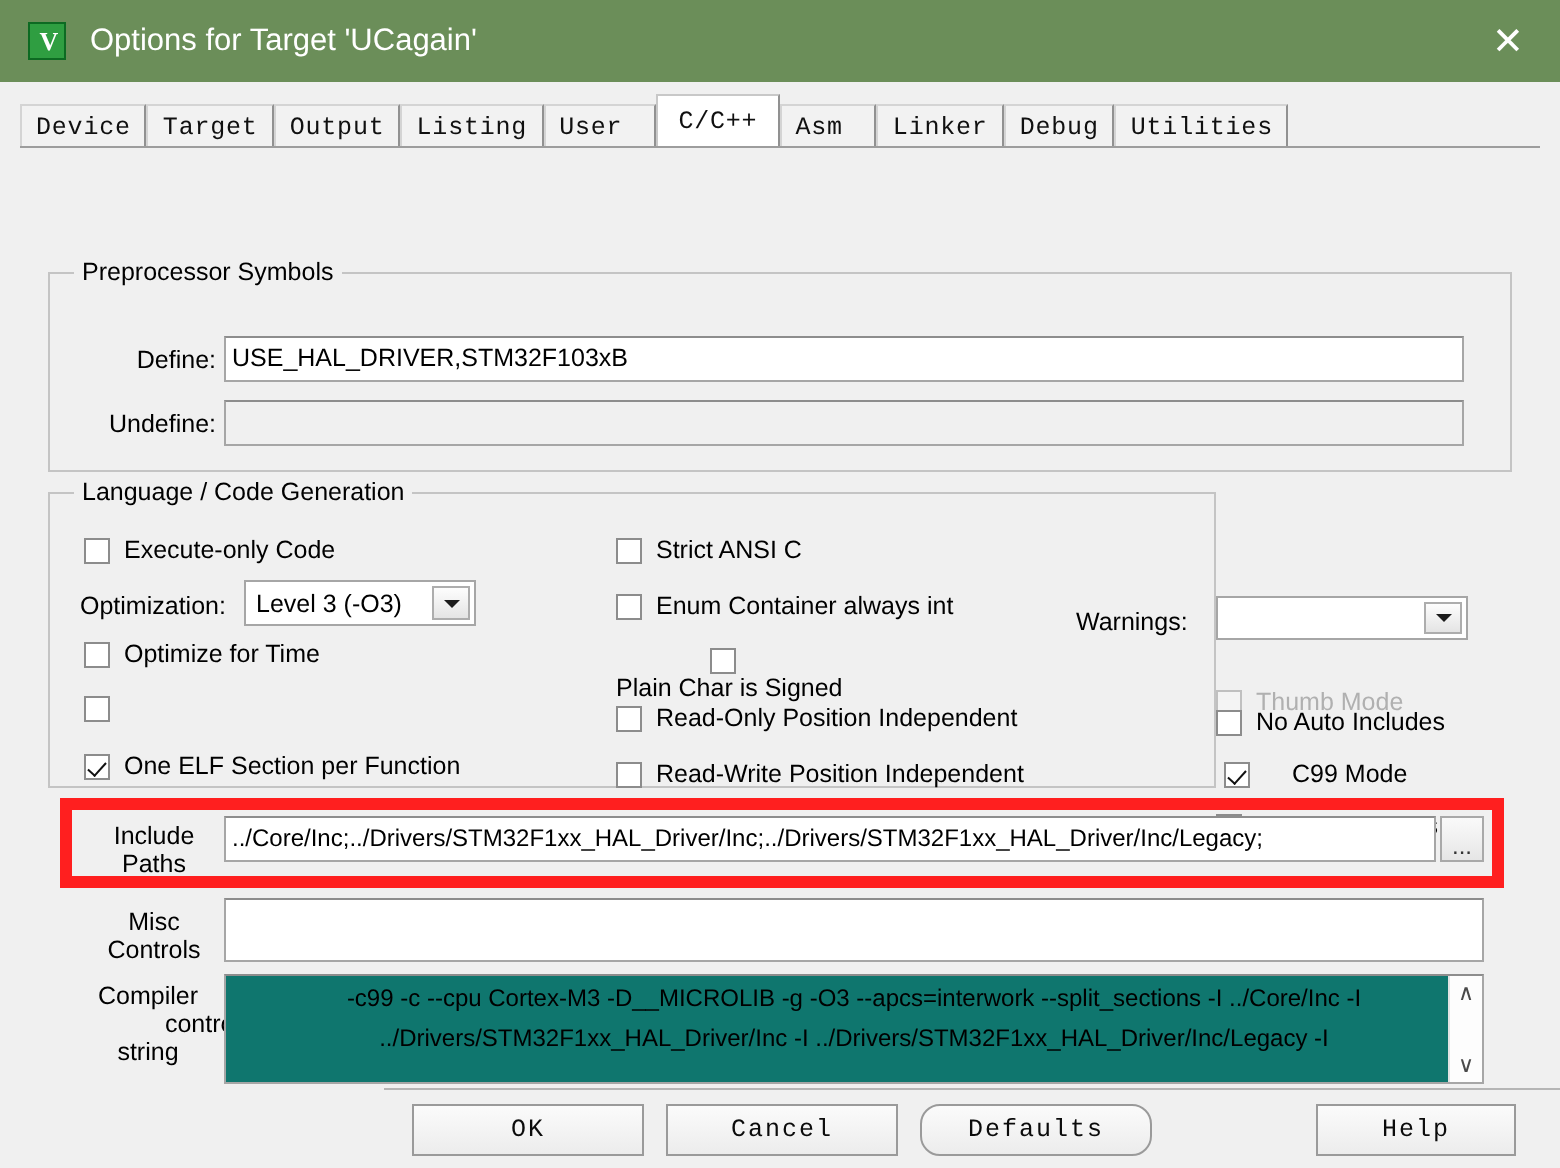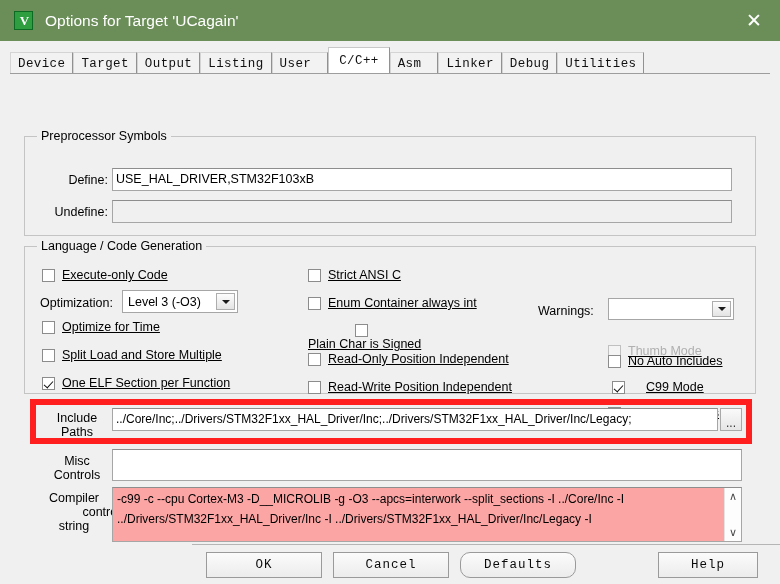--- a/index.html
+++ b/index.html
@@ -168,21 +168,20 @@
   }
   .textbox.disabled { background: #f0f0f0; }
 
   
   .cbrow {
     position: absolute;
     display: flex;
     align-items: center;
     white-space: nowrap;
     cursor: default;
-    text-decoration: underline;
   }
   .cbbox {
     width: 13px; height: 13px;
     box-sizing: border-box;
     border: 1px solid #8c8c8c;
     background: #ffffff;
     flex: 0 0 auto;
     position: relative;
     margin-right: 7px;
   }
@@ -251,23 +250,24 @@
     padding-bottom: 2px;
     cursor: pointer;
   }
 
   
   .multiline {
     position: absolute;
     box-sizing: border-box;
     border: 1px solid #a6a6a6;
     border-top-color: #8d8d8d;
-    background: #fca5a5;
+    background: #0f766e;
     overflow: hidden;
     cursor: text;
+    text-align: center;
   }
   .multiline .ml-text {
     font-size: 12px;
     line-height: 17px;
     color: #000;
     padding: 3px 4px;
     white-space: nowrap;
   }
   .vscroll {
     position: absolute;
@@ -356,21 +356,21 @@
   <div class="content">
 
     <div class="group" style="left:24px; top:62px; width:732px; height:100px;">
       <div class="legend">Preprocessor Symbols</div>
     </div>
     <div class="fld-label" style="left:40px; top:99px; width:68px;">Define:</div>
     <div class="textbox" style="left:112px; top:94px; width:620px; height:23px;">USE_HAL_DRIVER,STM32F103xB</div>
     <div class="fld-label" style="left:34px; top:131px; width:74px;">Undefine:</div>
     <div class="textbox disabled" style="left:112px; top:126px; width:620px; height:23px;"></div>
 
-    <div class="group" style="left:24px; top:172px; width:732px; height:148px;padding-left:16px;">
+    <div class="group" style="left:24px; top:172px; width:584px; height:148px;padding-left:16px;">
       <div class="legend">Language / Code Generation</div>
     </div>
 
     <div class="cbrow" style="left:42px; top:194px;">
       <span class="cbbox"></span>
       <span class="cblabel">Execute-only Code</span>
     </div>
 
     <div class="fld-label" style="left:40px; top:222px; width:80px; text-align:left;">Optimization:</div>
     <div class="combo" style="left:122px; top:216px; width:116px; height:23px;">
@@ -379,21 +379,20 @@
           <i class="arrow-down"></i>
         </span>
     </div>
 
     <div class="cbrow" style="left:42px; top:246px;">
       <span class="cbbox"></span>
       <span class="cblabel">Optimize for Time</span>
     </div>
     <div class="cbrow" style="left:42px; top:274px;">
       <span class="cbbox"></span>
-      <span class="cblabel">Split Load and Store Multiple</span>
     </div>
     <div class="cbrow" style="left:42px; top:302px;">
       <span class="cbbox checked"></span>
       <span class="cblabel">One ELF Section per Function</span>
     </div>
 
     <div class="cbrow" style="left:308px; top:194px;">
       <span class="cbbox"></span>
       <span class="cblabel">Strict ANSI C</span>
     </div>

